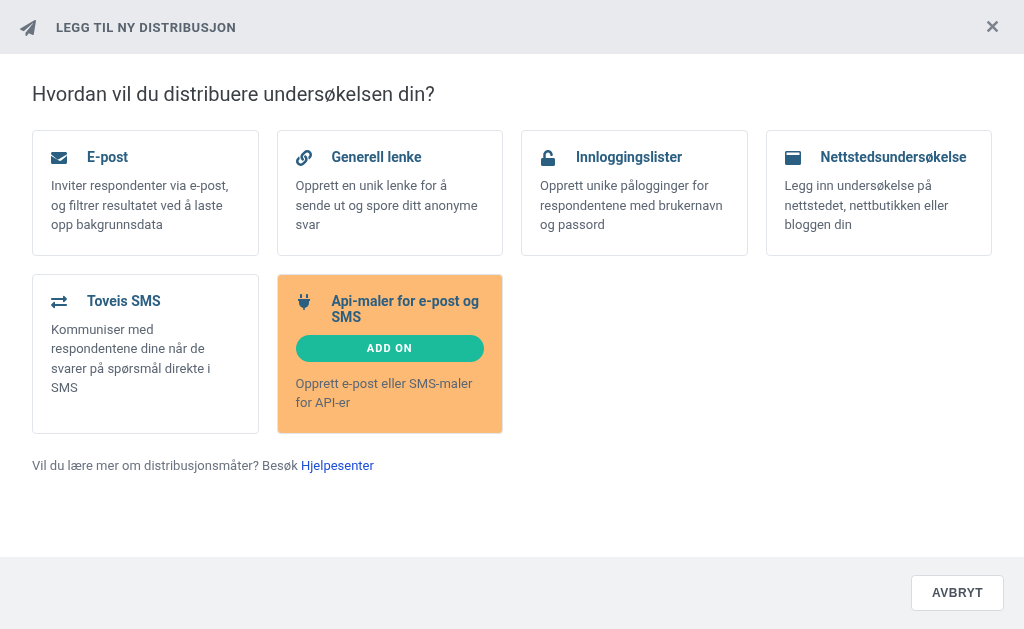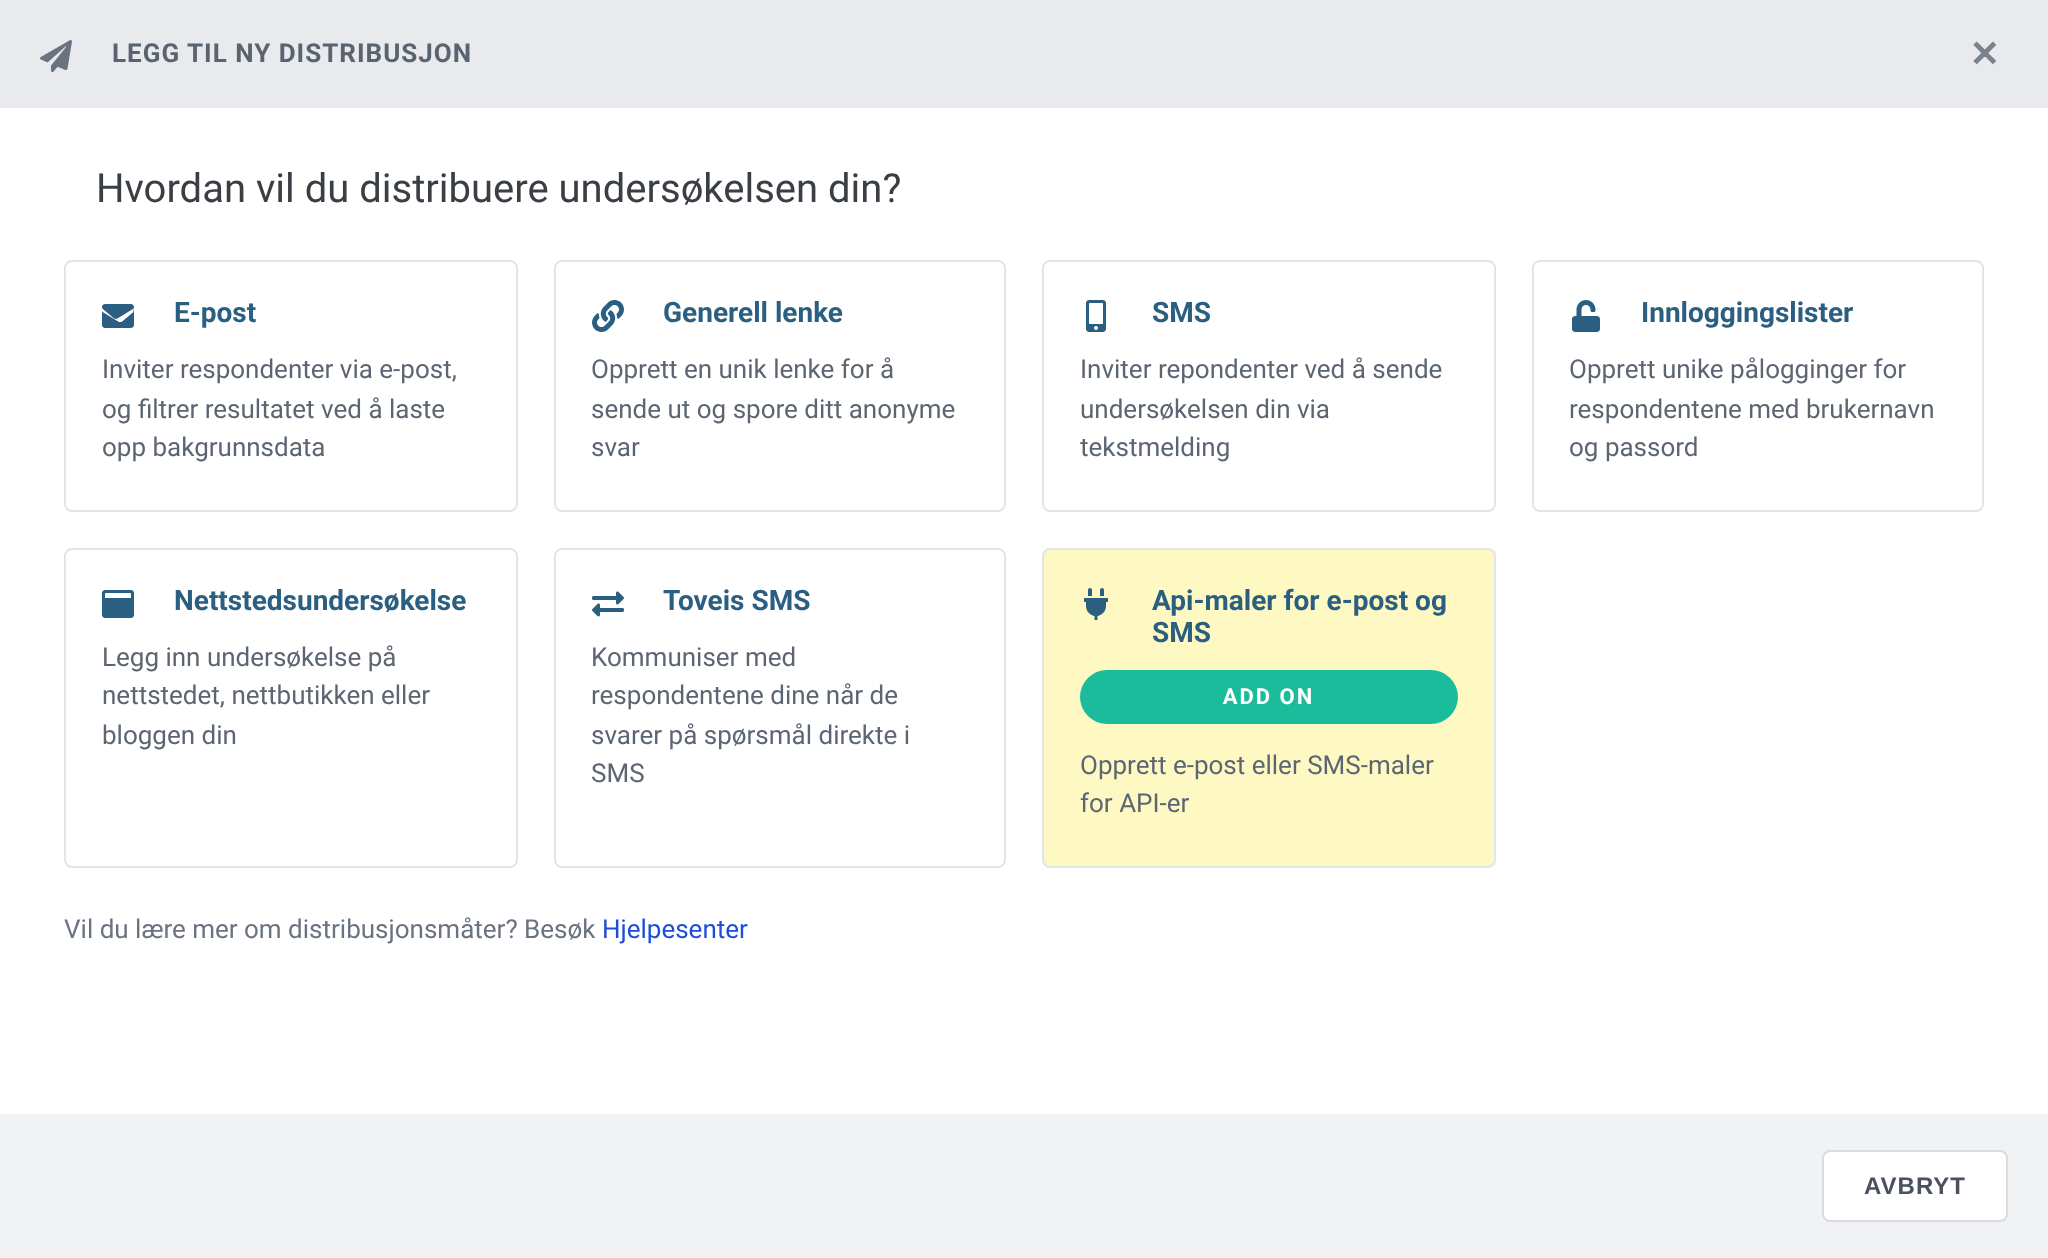--- a/index.html
+++ b/index.html
@@ -45,37 +45,36 @@
       padding: 0 4px;
     }
     .modal-body {
       padding: 28px 32px 20px 32px;
     }
     .question {
       font-size: 20px;
       font-weight: 400;
       color: #3a3f45;
       margin-bottom: 24px;
-      margin-left: 16px;
     }
     .card-grid {
       display: grid;
       grid-template-columns: repeat(4, 1fr);
       gap: 18px;
       margin-bottom: 24px;
     }
     .card {
       border: 1px solid #e2e5e9;
       border-radius: 4px;
       padding: 18px 18px 20px 18px;
       background: #fff;
       cursor: pointer;
     }
     .card.addon {
-      background: #fef9c3;
+      background: #fdba74;
     }
     .card-header {
       display: flex;
       align-items: flex-start;
       gap: 20px;
       margin-bottom: 10px;
     }
     .card-icon {
       flex-shrink: 0;
       width: 16px;
@@ -180,31 +179,20 @@
         <span>
           <svg class="card-icon" viewBox="0 0 512 512" fill="currentColor">
               <path d="M326.6 185.4c59.7 59.8 58.9 155.7.4 214.6-.1.1-.3.3-.4.4l-67.2 67.2c-59.3 59.3-155.7 59.3-214.9 0-59.3-59.3-59.3-155.7 0-215l37.1-37.1c9.8-9.8 26.8-3.3 27.3 10.6.6 17.7 3.8 35.5 9.7 52.7 2 5.8.6 12.3-3.8 16.6l-13.1 13.1c-28 28-28.9 73.7-1.2 102 28 28.6 74 28.8 102.3.5l67.2-67.2c28.2-28.2 28.1-73.8 0-101.8-3.7-3.7-7.4-6.6-10.3-8.6-4.1-2.9-6.7-7.5-6.9-12.5-.4-10.6 3.3-21.5 11.7-29.8l21.1-21.1c5.5-5.5 14.2-6.2 20.6-1.7 7.3 5.2 14.2 11 20.4 17.1zM467.5 44.4c-59.3-59.3-155.7-59.3-214.9 0l-67.2 67.2c-.1.1-.3.3-.4.4-58.6 58.9-59.4 154.8.4 214.6 6.2 6.2 13 12 20.4 17.1 6.4 4.5 15.1 3.8 20.6-1.7l21.1-21.1c8.4-8.4 12.1-19.2 11.7-29.8-.2-5-2.8-9.6-6.9-12.5-2.9-2-6.6-4.9-10.3-8.6-28.1-28.1-28.2-73.6 0-101.8l67.2-67.2c28.3-28.3 74.3-28.1 102.3.5 27.8 28.3 26.9 73.9-1.2 102l-13.1 13.1c-4.4 4.4-5.8 10.8-3.8 16.6 5.9 17.2 9 35 9.7 52.7.5 13.9 17.5 20.4 27.3 10.6l37.1-37.1c59.3-59.3 59.3-155.7 0-215z"></path>
             </svg>
         </span>
         <span class="card-title">Generell lenke</span>
       </div>
       <div class="card-desc">Opprett en unik lenke for å sende ut og spore ditt anonyme svar</div>
     </div>
 
-    <div class="card">
-      <div class="card-header">
-        <span>
-          <svg class="card-icon" viewBox="0 0 320 512" fill="currentColor">
-              <path d="M272 0H48C21.5 0 0 21.5 0 48v416c0 26.5 21.5 48 48 48h224c26.5 0 48-21.5 48-48V48c0-26.5-21.5-48-48-48zM160 480c-17.7 0-32-14.3-32-32s14.3-32 32-32 32 14.3 32 32-14.3 32-32 32zm112-108c0 6.6-5.4 12-12 12H60c-6.6 0-12-5.4-12-12V60c0-6.6 5.4-12 12-12h200c6.6 0 12 5.4 12 12v312z"></path>
-            </svg>
-        </span>
-        <span class="card-title">SMS</span>
-      </div>
-      <div class="card-desc">Inviter repondenter ved å sende undersøkelsen din via tekstmelding</div>
-    </div>
 
     <div class="card">
       <div class="card-header">
         <span>
           <svg class="card-icon" viewBox="0 0 448 512" fill="currentColor">
               <path d="M400 256H152V152.9c0-39.6 31.7-72.5 71.3-72.9 40-.4 72.7 32.1 72.7 72v16c0 13.3 10.7 24 24 24h32c13.3 0 24-10.7 24-24v-16C376 68 307.5-.3 223.5 0 139.5.3 72 69.5 72 153.5V256H48c-26.5 0-48 21.5-48 48v160c0 26.5 21.5 48 48 48h352c26.5 0 48-21.5 48-48V304c0-26.5-21.5-48-48-48z"></path>
             </svg>
         </span>
         <span class="card-title">Innloggingslister</span>
       </div>

